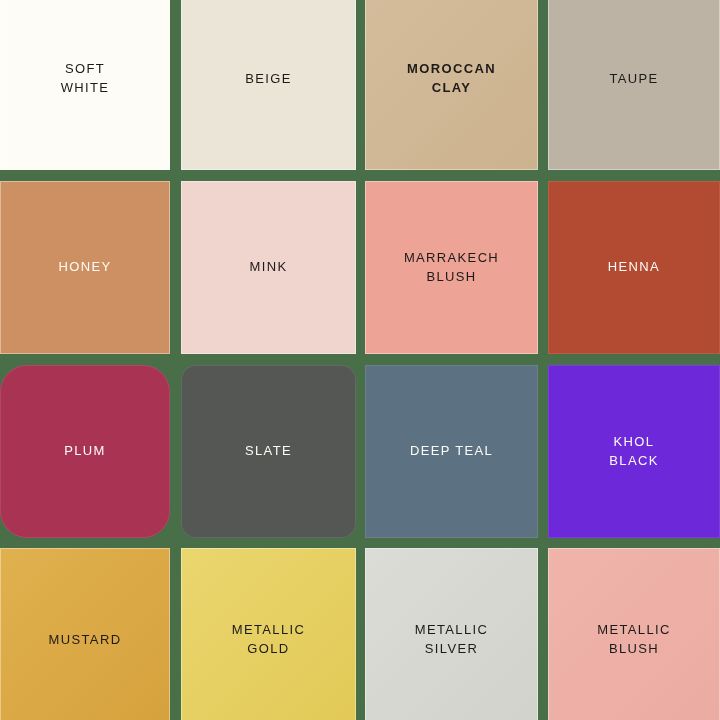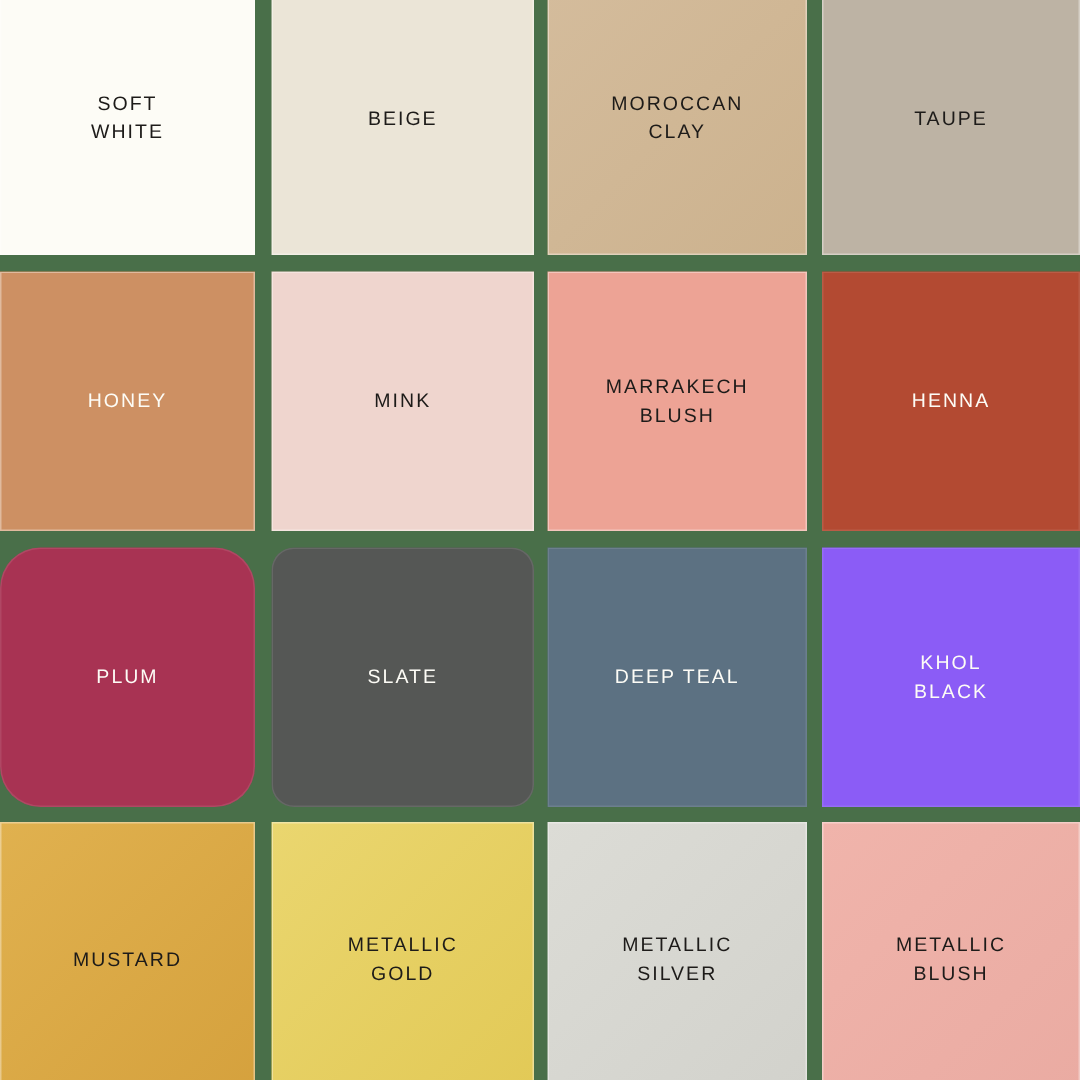--- a/index.html
+++ b/index.html
@@ -55,21 +55,21 @@
 
 <div id="palette-board" style="background: rgb(73, 111, 73); width: 620px; height: 720px;">
     <div class="swatch edge-hairline" style="left: 0px; top: -12px; width: 170px; height: 182px; background: rgb(253, 252, 246);">
       <div class="swatch-label" style="color: rgb(29, 27, 25);">SOFT
 WHITE</div>
     </div>
     <div class="swatch edge-hairline" style="left: 181px; top: -12px; width: 175px; height: 182px; background: rgb(235, 229, 215);">
       <div class="swatch-label" style="color: rgb(29, 27, 25);">BEIGE</div>
     </div>
     <div class="swatch edge-hairline" style="left: 365px; top: -12px; width: 173px; height: 182px; background: linear-gradient(135deg, rgb(212, 188, 156) 0%, rgb(204, 178, 142) 100%);">
-      <div class="swatch-label" style="color: rgb(29, 27, 25);">MOROCCAN
+      <div class="swatch-label" style="color: rgb(29, 27, 25); font-weight: bold;">MOROCCAN
 CLAY</div>
     </div>
     <div class="swatch edge-hairline" style="left: 548px; top: -12px; width: 172px; height: 182px; background: rgb(189, 179, 164);">
       <div class="swatch-label" style="color: rgb(29, 27, 25);">TAUPE</div>
     </div>
     <div class="swatch edge-hairline" style="left: 0px; top: 181px; width: 170px; height: 173px; background: rgb(205, 144, 99);">
       <div class="swatch-label" style="color: rgb(253, 252, 246);">HONEY</div>
     </div>
     <div class="swatch edge-hairline" style="left: 181px; top: 181px; width: 175px; height: 173px; background: rgb(239, 213, 206);">
       <div class="swatch-label" style="color: rgb(29, 27, 25);">MINK</div>
@@ -83,21 +83,21 @@
     </div>
     <div class="swatch edge-hairline-dark" style="left: 0px; top: 365px; width: 170px; height: 173px; background: rgb(168, 51, 83); border-radius: 27px;">
       <div class="swatch-label" style="color: rgb(253, 252, 246);">PLUM</div>
     </div>
     <div class="swatch edge-hairline-dark" style="left: 181px; top: 365px; width: 175px; height: 173px; background: rgb(85, 87, 85); border-radius: 15px;">
       <div class="swatch-label" style="color: rgb(253, 252, 246);">SLATE</div>
     </div>
     <div class="swatch edge-hairline-dark" style="left: 365px; top: 365px; width: 173px; height: 173px; background: rgb(92, 113, 130);">
       <div class="swatch-label" style="color: rgb(253, 252, 246);">DEEP TEAL</div>
     </div>
-    <div class="swatch edge-hairline-dark" style="left: 548px; top: 365px; width: 172px; height: 173px; background: #8b5cf6;">
+    <div class="swatch edge-hairline-dark" style="left: 548px; top: 365px; width: 172px; height: 173px; background: #6d28d9;">
       <div class="swatch-label" style="color: rgb(253, 252, 246);">KHOL
 BLACK</div>
     </div>
     <div class="swatch edge-hairline" style="left: 0px; top: 548px; width: 170px; height: 184px; background: linear-gradient(135deg, rgb(224, 177, 79) 0%, rgb(213, 161, 61) 100%);">
       <div class="swatch-label" style="color: rgb(29, 27, 25);">MUSTARD</div>
     </div>
     <div class="swatch edge-hairline" style="left: 181px; top: 548px; width: 175px; height: 184px; background: linear-gradient(135deg, rgb(234, 214, 111) 0%, rgb(226, 201, 86) 100%);">
       <div class="swatch-label" style="color: rgb(29, 27, 25);">METALLIC
 GOLD</div>
     </div>

